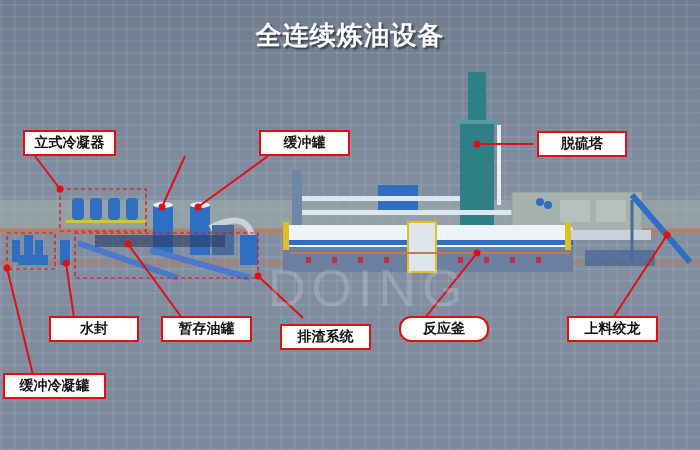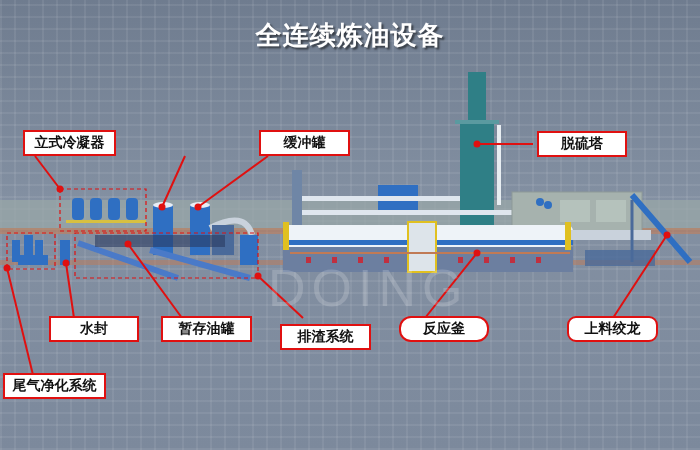--- a/index.html
+++ b/index.html
@@ -141,16 +141,16 @@
 
   <div class="wm" style="left:268px; top:258px;">DOING</div>
 
   <div class="label" style="left:23px; top:130px; width:93px; height:26px;">立式冷凝器</div>
   <div class="label" style="left:259px; top:130px; width:91px; height:26px;">缓冲罐</div>
   <div class="label" style="left:537px; top:131px; width:90px; height:26px;">脱硫塔</div>
   <div class="label" style="left:49px; top:316px; width:90px; height:26px;">水封</div>
   <div class="label" style="left:161px; top:316px; width:91px; height:26px;">暂存油罐</div>
   <div class="label" style="left:280px; top:324px; width:91px; height:26px;">排渣系统</div>
   <div class="label" style="left:399px; top:316px; width:90px; height:26px;border-radius:12px;">反应釜</div>
-  <div class="label" style="left:567px; top:316px; width:91px; height:26px;border-radius:9px;">上料绞龙</div>
-  <div class="label" style="left:3px; top:373px; width:103px; height:26px;">尾气净化系统</div>
+  <div class="label" style="left:567px; top:316px; width:91px; height:26px;">上料绞龙</div>
+  <div class="label" style="left:3px; top:373px; width:103px; height:26px;">缓冲冷凝罐</div>
 
 </div>
 
 </body></html>

